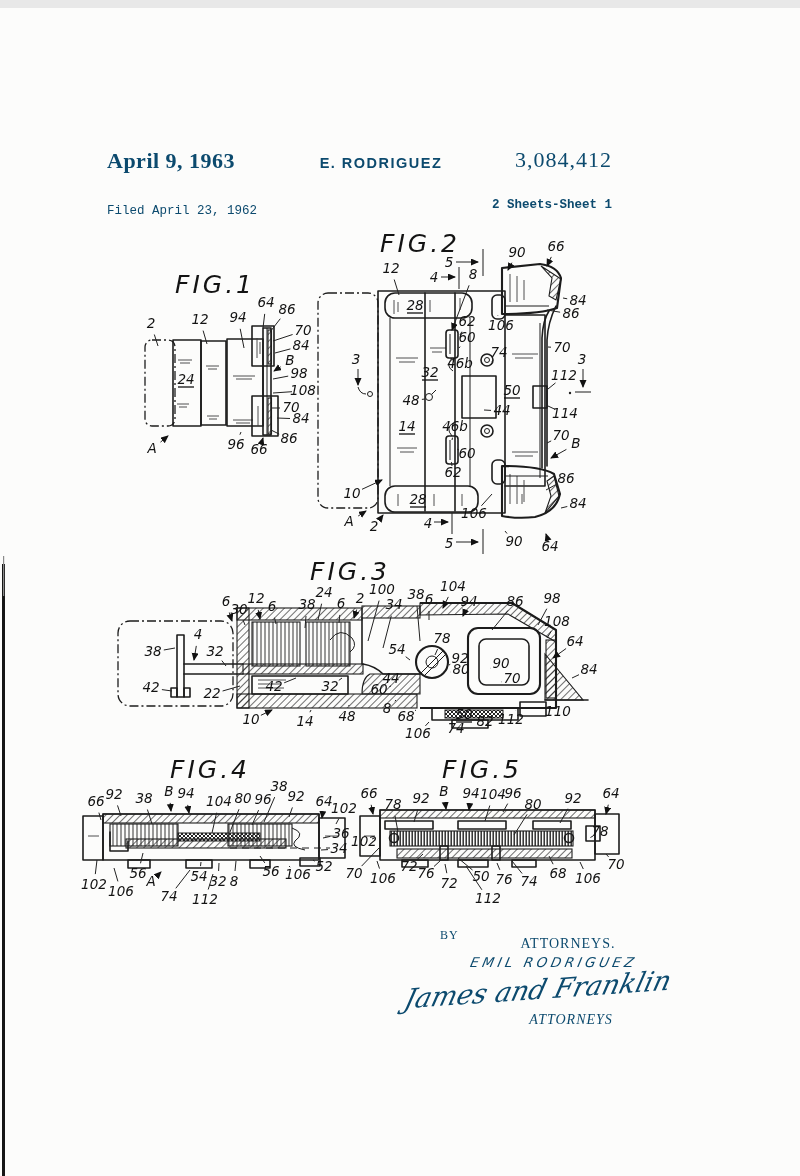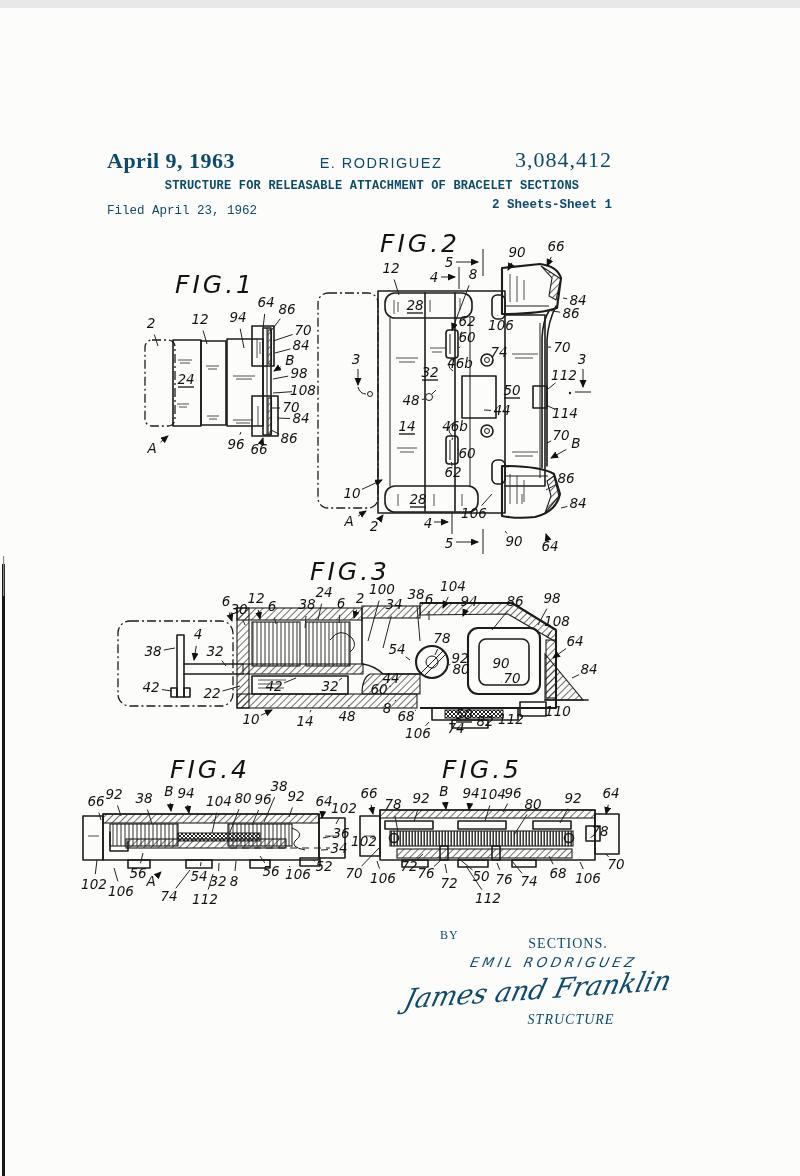--- a/index.html
+++ b/index.html
@@ -1,21 +1,21 @@
 <!DOCTYPE html>
 <html><head>
 <meta charset="utf-8">
 <style>
   html,body{margin:0;padding:0;background:#e8e8e8;}
   #page{position:relative;width:800px;height:1176px;background:#fcfcfb;margin:8px auto;
         font-family:"Liberation Serif",serif;color:#0c4a6e;overflow:hidden;}
   .abs{position:absolute;white-space:nowrap;}
   .date{left:107px;top:140px;font-size:22px;font-weight:bold;letter-spacing:.5px;}
   .pname{left:375px;top:147px;transform:translateX(-50%);font-family:"Liberation Sans",sans-serif;
-         font-size:14.5px;font-weight:normal;letter-spacing:1.5px;padding-left:12px;}
+         font-size:14.5px;font-weight:bold;letter-spacing:1.5px;padding-left:12px;}
   .pnum{left:612px;top:139px;transform:translateX(-100%);font-size:22px;font-weight:normal;letter-spacing:1px;}
   .ptitle{left:372px;top:171px;transform:translateX(-50%);font-family:"Liberation Mono",monospace;
           font-size:12px;font-weight:bold;letter-spacing:.2px;}
   .filed{left:107px;top:196px;font-family:"Liberation Mono",monospace;font-size:12.5px;font-weight:normal;}
   .sheet{left:612px;top:190px;transform:translateX(-100%);font-family:"Liberation Mono",monospace;
          font-size:12.5px;font-weight:bold;}
   .inv-cap{left:568px;top:928px;transform:translateX(-50%);font-size:14px;letter-spacing:1px;}
   .inv-sig{left:554px;top:946px;transform:translateX(-50%) skewX(-12deg);
            font-family:"DejaVu Sans",sans-serif;font-style:italic;font-size:13.5px;letter-spacing:3.5px;}
   .by{left:440px;top:920px;font-size:12px;letter-spacing:1px;}
@@ -40,21 +40,20 @@
   .dash{stroke:#1c1c1c;stroke-width:1;stroke-dasharray:7 5;}
 </style>
 </head>
 <body>
 
 <div id="page">
 
   <div class="abs date">April 9, 1963</div>
   <div class="abs pname">E. RODRIGUEZ</div>
   <div class="abs pnum">3,084,412</div>
-  <div class="abs ptitle">STRUCTURE FOR RELEASABLE ATTACHMENT OF BRACELET SECTIONS</div>
   <div class="abs filed">Filed April 23, 1962</div>
   <div class="abs sheet">2 Sheets-Sheet 1</div>
 
   <svg width="800" height="1176" viewBox="0 0 800 1176">
     <defs>
       <pattern id="hatch" patternUnits="userSpaceOnUse" width="5" height="5" patternTransform="rotate(45)">
         <line x1="0" y1="0" x2="0" y2="5" stroke="#222" stroke-width="1.3"></line>
       </pattern>
       <pattern id="vlines" patternUnits="userSpaceOnUse" width="4" height="4">
         <line x1="1" y1="0" x2="1" y2="4" stroke="#333" stroke-width="1"></line>
@@ -544,19 +543,19 @@
           <line x1="417.1" y1="851.5" x2="423" y2="846" class="ldr"></line>
           <text x="409" y="863">72</text>
           <line x1="379.5" y1="860.6" x2="377" y2="853" class="ldr"></line>
           <text x="383" y="875">106</text>
           <line x1="361.6" y1="858.1" x2="379" y2="840" class="ldr"></line>
           <text x="354" y="870">70</text>
         </g>
     </g>
   </svg>
 
-  <div class="abs inv-cap">SECTIONS.</div>
+  <div class="abs inv-cap">ATTORNEYS.</div>
   <div class="abs inv-sig">EMIL RODRIGUEZ</div>
   <div class="abs by">BY</div>
   <div class="abs att-sig">James and Franklin</div>
-  <div class="abs att-cap">STRUCTURE</div>
+  <div class="abs att-cap">ATTORNEYS</div>
 
 </div>
 
 </body></html>

